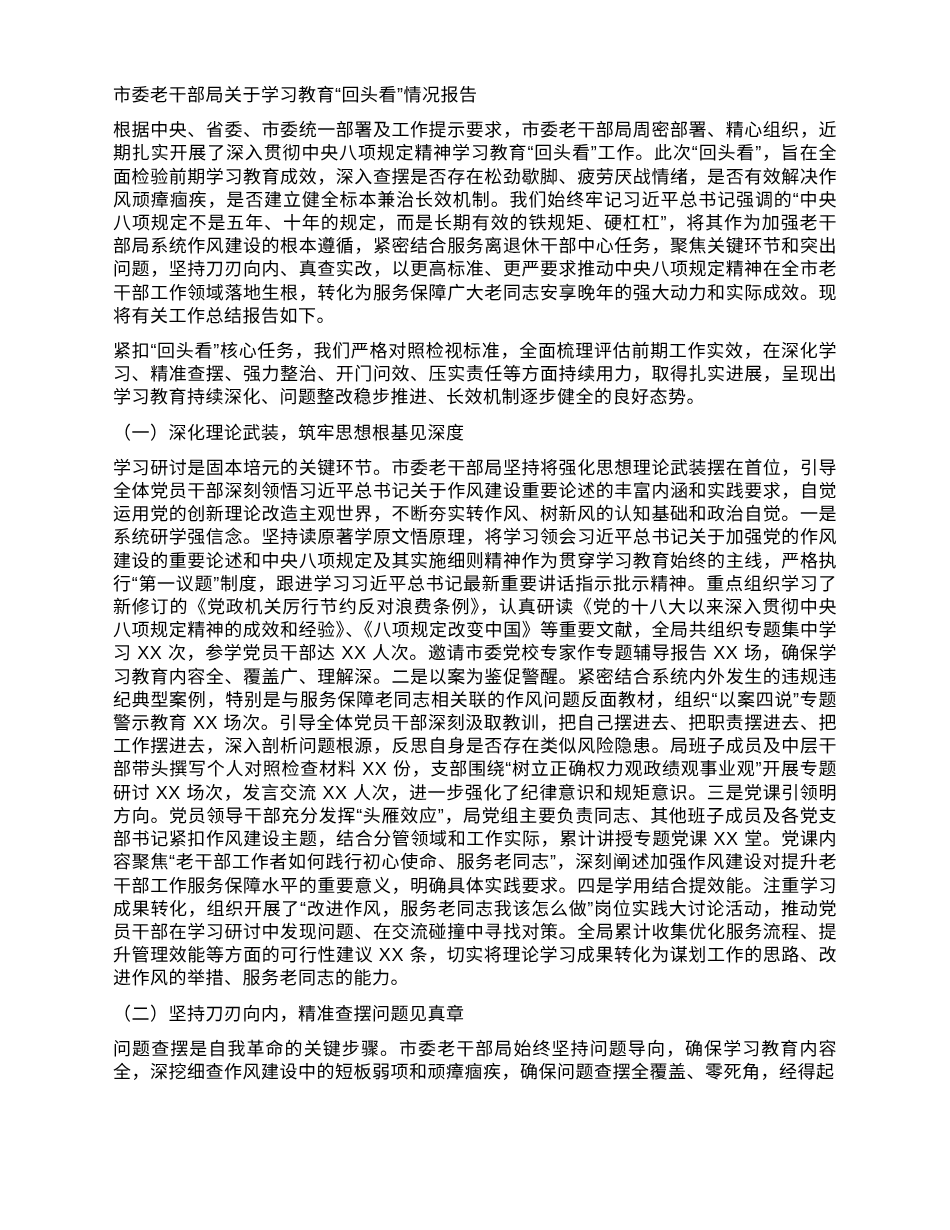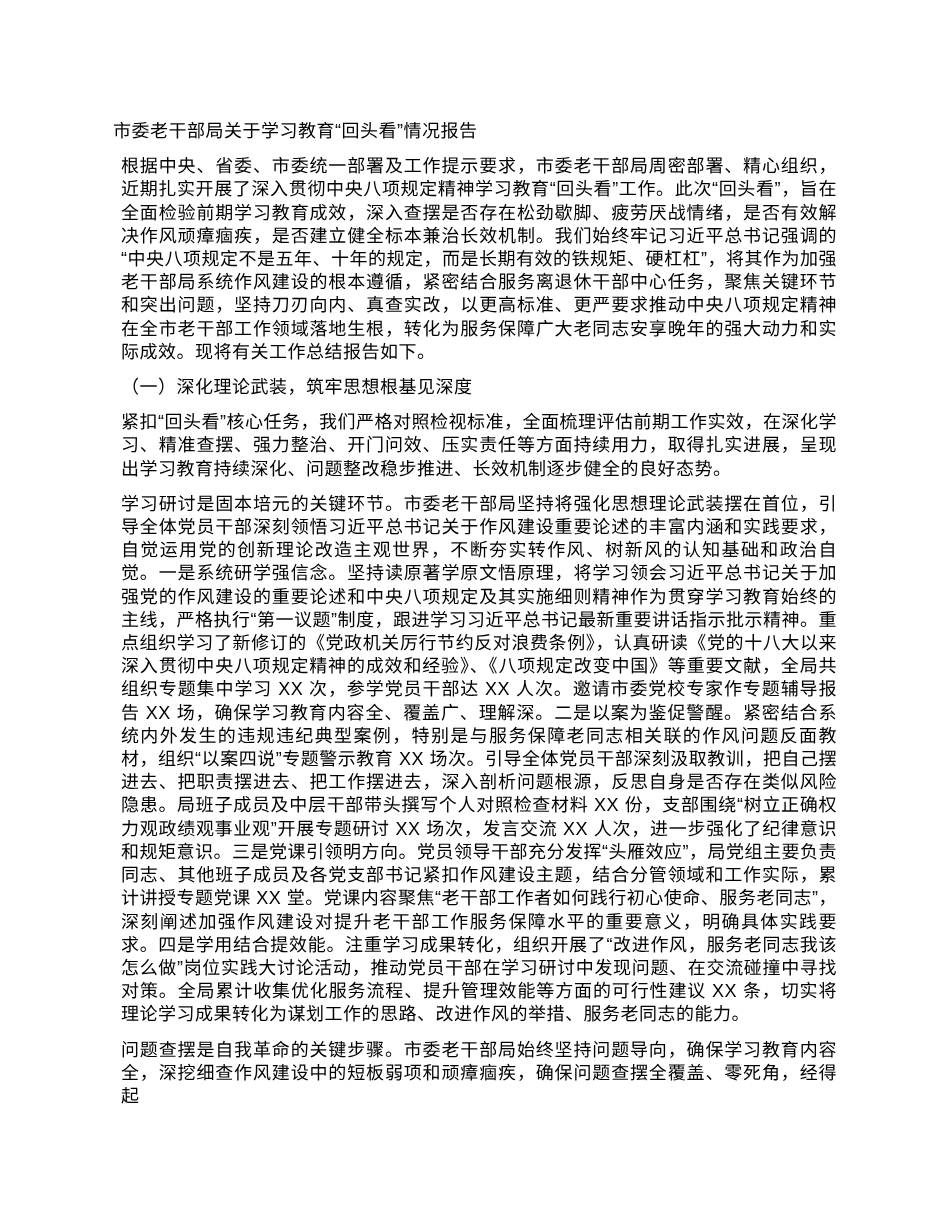--- a/index.html
+++ b/index.html
@@ -7,29 +7,29 @@
   body {
     width: 950px;
     height: 1230px;
     background: #ffffff;
     overflow: hidden;
     font-family: "Liberation Sans", "DejaVu Sans", sans-serif;
   }
   .page {
     width: 950px;
     height: 1230px;
-    padding: 120px 113px 0 113px;
+    padding: 84px 113px 0 113px;
     background: #ffffff;
     color: #000000;
     font-size: 18px;
     line-height: 23.2px;
     letter-spacing: 0.5px;
   }
   .block {
-    margin: 0 0 12px 8px;
+    margin: 0 0 12px 0;
     text-align: justify;
     text-justify: inter-ideograph;
     word-break: break-all;
     overflow-wrap: break-word;
   }
   .doc-title {
     margin: 0 0 12px 0;
     font-weight: normal;
     font-size: 18px;
     line-height: 23.2px;
@@ -38,21 +38,22 @@
 </style>
 </head>
 <body>
 
 <div class="page">
   <p class="doc-title">市委老干部局关于学习教育“回头看”情况报告</p>
 
   <p class="block">根据中央、省委、市委统一部署及工作提示要求，市委老干部局周密部署、精心组织，近期扎实开展了深入贯彻中央八项规定精神学习教育“回头看”工作。此次“回头看”，旨在全面检验前期学习教育成效，深入查摆是否存在松劲歇脚、疲劳厌战情绪，是否有效解决作风顽瘴痼疾，是否建立健全标本兼治长效机制。我们始终牢记习近平总书记强调的“中央八项规定不是五年、十年的规定，而是长期有效的铁规矩、硬杠杠”，将其作为加强老干部局系统作风建设的根本遵循，紧密结合服务离退休干部中心任务，聚焦关键环节和突出问题，坚持刀刃向内、真查实改，以更高标准、更严要求推动中央八项规定精神在全市老干部工作领域落地生根，转化为服务保障广大老同志安享晚年的强大动力和实际成效。现将有关工作总结报告如下。</p>
 
 
+  <p class="block">紧扣“回头看”核心任务，我们严格对照检视标准，全面梳理评估前期工作实效，在深化学习、精准查摆、强力整治、开门问效、压实责任等方面持续用力，取得扎实进展，呈现出学习教育持续深化、问题整改稳步推进、长效机制逐步健全的良好态势。</p>
+
   <p class="block">（一）深化理论武装，筑牢思想根基见深度</p>
-
-  <p class="block">紧扣“回头看”核心任务，我们严格对照检视标准，全面梳理评估前期工作实效，在深化学习、精准查摆、强力整治、开门问效、压实责任等方面持续用力，取得扎实进展，呈现出学习教育持续深化、问题整改稳步推进、长效机制逐步健全的良好态势。</p>
 
   <p class="block">学习研讨是固本培元的关键环节。市委老干部局坚持将强化思想理论武装摆在首位，引导全体党员干部深刻领悟习近平总书记关于作风建设重要论述的丰富内涵和实践要求，自觉运用党的创新理论改造主观世界，不断夯实转作风、树新风的认知基础和政治自觉。一是系统研学强信念。坚持读原著学原文悟原理，将学习领会习近平总书记关于加强党的作风建设的重要论述和中央八项规定及其实施细则精神作为贯穿学习教育始终的主线，严格执行“第一议题”制度，跟进学习习近平总书记最新重要讲话指示批示精神。重点组织学习了新修订的《党政机关厉行节约反对浪费条例》，认真研读《党的十八大以来深入贯彻中央八项规定精神的成效和经验》、《八项规定改变中国》等重要文献，全局共组织专题集中学习 XX 次，参学党员干部达 XX 人次。邀请市委党校专家作专题辅导报告 XX 场，确保学习教育内容全、覆盖广、理解深。二是以案为鉴促警醒。紧密结合系统内外发生的违规违纪典型案例，特别是与服务保障老同志相关联的作风问题反面教材，组织“以案四说”专题警示教育 XX 场次。引导全体党员干部深刻汲取教训，把自己摆进去、把职责摆进去、把工作摆进去，深入剖析问题根源，反思自身是否存在类似风险隐患。局班子成员及中层干部带头撰写个人对照检查材料 XX 份，支部围绕“树立正确权力观政绩观事业观”开展专题研讨 XX 场次，发言交流 XX 人次，进一步强化了纪律意识和规矩意识。三是党课引领明方向。党员领导干部充分发挥“头雁效应”，局党组主要负责同志、其他班子成员及各党支部书记紧扣作风建设主题，结合分管领域和工作实际，累计讲授专题党课 XX 堂。党课内容聚焦“老干部工作者如何践行初心使命、服务老同志”，深刻阐述加强作风建设对提升老干部工作服务保障水平的重要意义，明确具体实践要求。四是学用结合提效能。注重学习成果转化，组织开展了“改进作风，服务老同志我该怎么做”岗位实践大讨论活动，推动党员干部在学习研讨中发现问题、在交流碰撞中寻找对策。全局累计收集优化服务流程、提升管理效能等方面的可行性建议 XX 条，切实将理论学习成果转化为谋划工作的思路、改进作风的举措、服务老同志的能力。</p>
 
+  <p class="block">（二）坚持刀刃向内，精准查摆问题见真章</p>
 
   <p class="block">问题查摆是自我革命的关键步骤。市委老干部局始终坚持问题导向，确保学习教育内容全，深挖细查作风建设中的短板弱项和顽瘴痼疾，确保问题查摆全覆盖、零死角，经得起</p>
 </div>
 
 </body></html>

